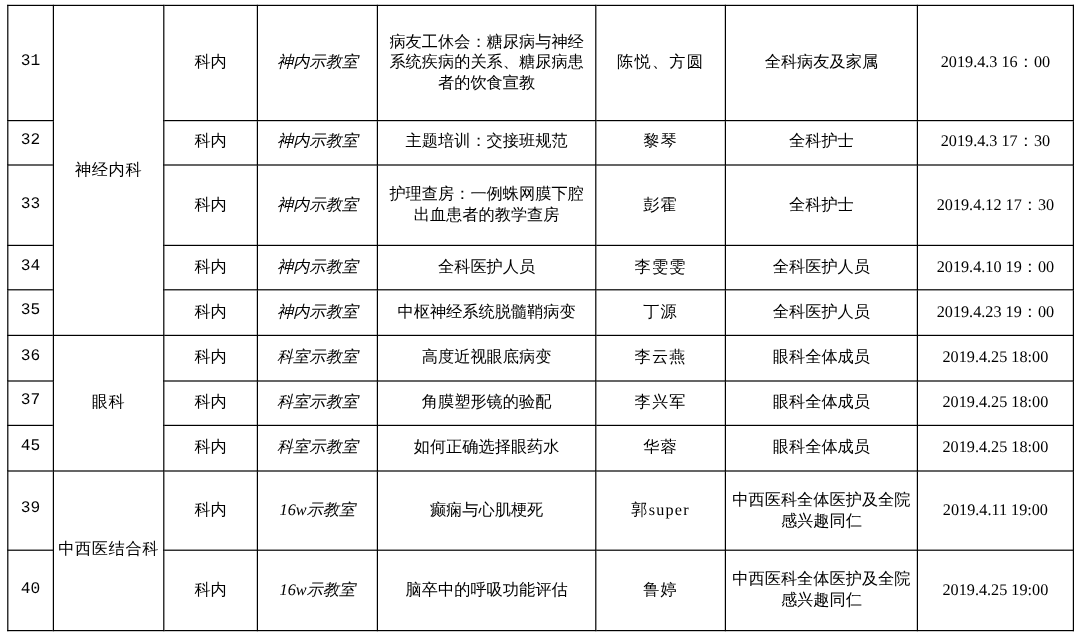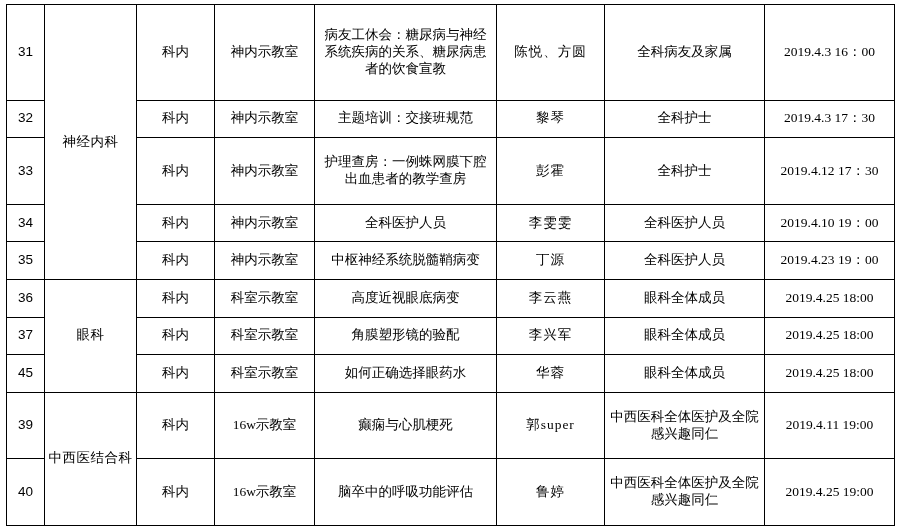--- a/index.html
+++ b/index.html
@@ -39,24 +39,24 @@
   
   col.c-no      { width: 38px; }
   col.c-dept    { width: 92px; }
   col.c-type    { width: 78px; }
   col.c-room    { width: 100px; }
   col.c-topic   { width: 182px; }
   col.c-speaker { width: 108px; }
   col.c-audience{ width: 160px; }
   col.c-time    { width: 130px; }
 
-  td.no       { font-family: Liberation Sans, sans-serif; font-size: 14px; }
+  td.no       { font-family: Liberation Mono, monospace; font-size: 14px; }
   td.dept     { font-size: 14.5px; letter-spacing: 0.5px; margin-left: 48px; }
   td.type     { font-size: 14.5px; }
-  td.room     { font-size: 14px; }
+  td.room     { font-size: 14px; font-style: italic; }
   td.topic    { font-size: 13.5px; text-align: center; line-height: 1.3; margin-left: 29px; }
   td.speaker  { font-size: 14.5px; letter-spacing: 1px; }
   td.audience { font-size: 14px; line-height: 1.3; }
   td.time     { font-size: 13.5px; font-family: "Liberation Serif", serif; letter-spacing: 0px; }
 </style>
 </head>
 <body>
 
 <div class="sheet">
   <table class="schedule">

